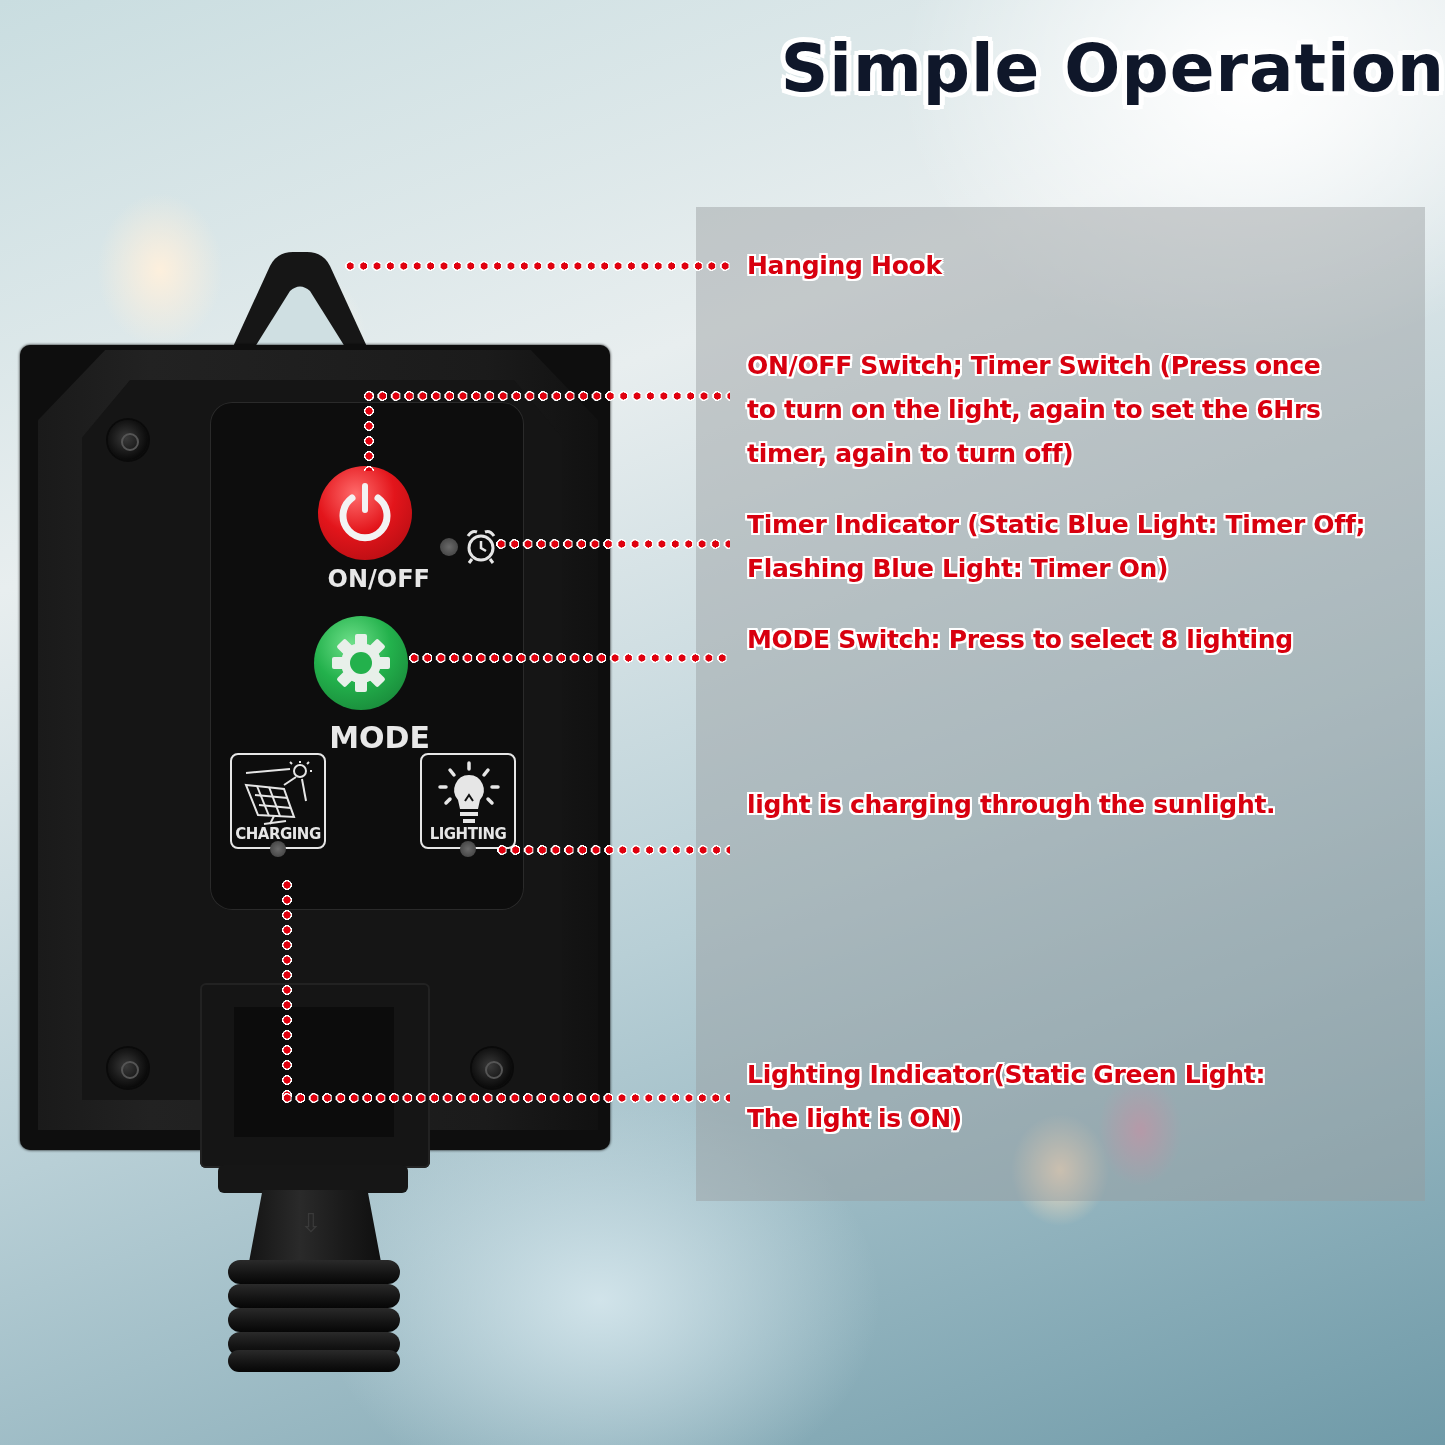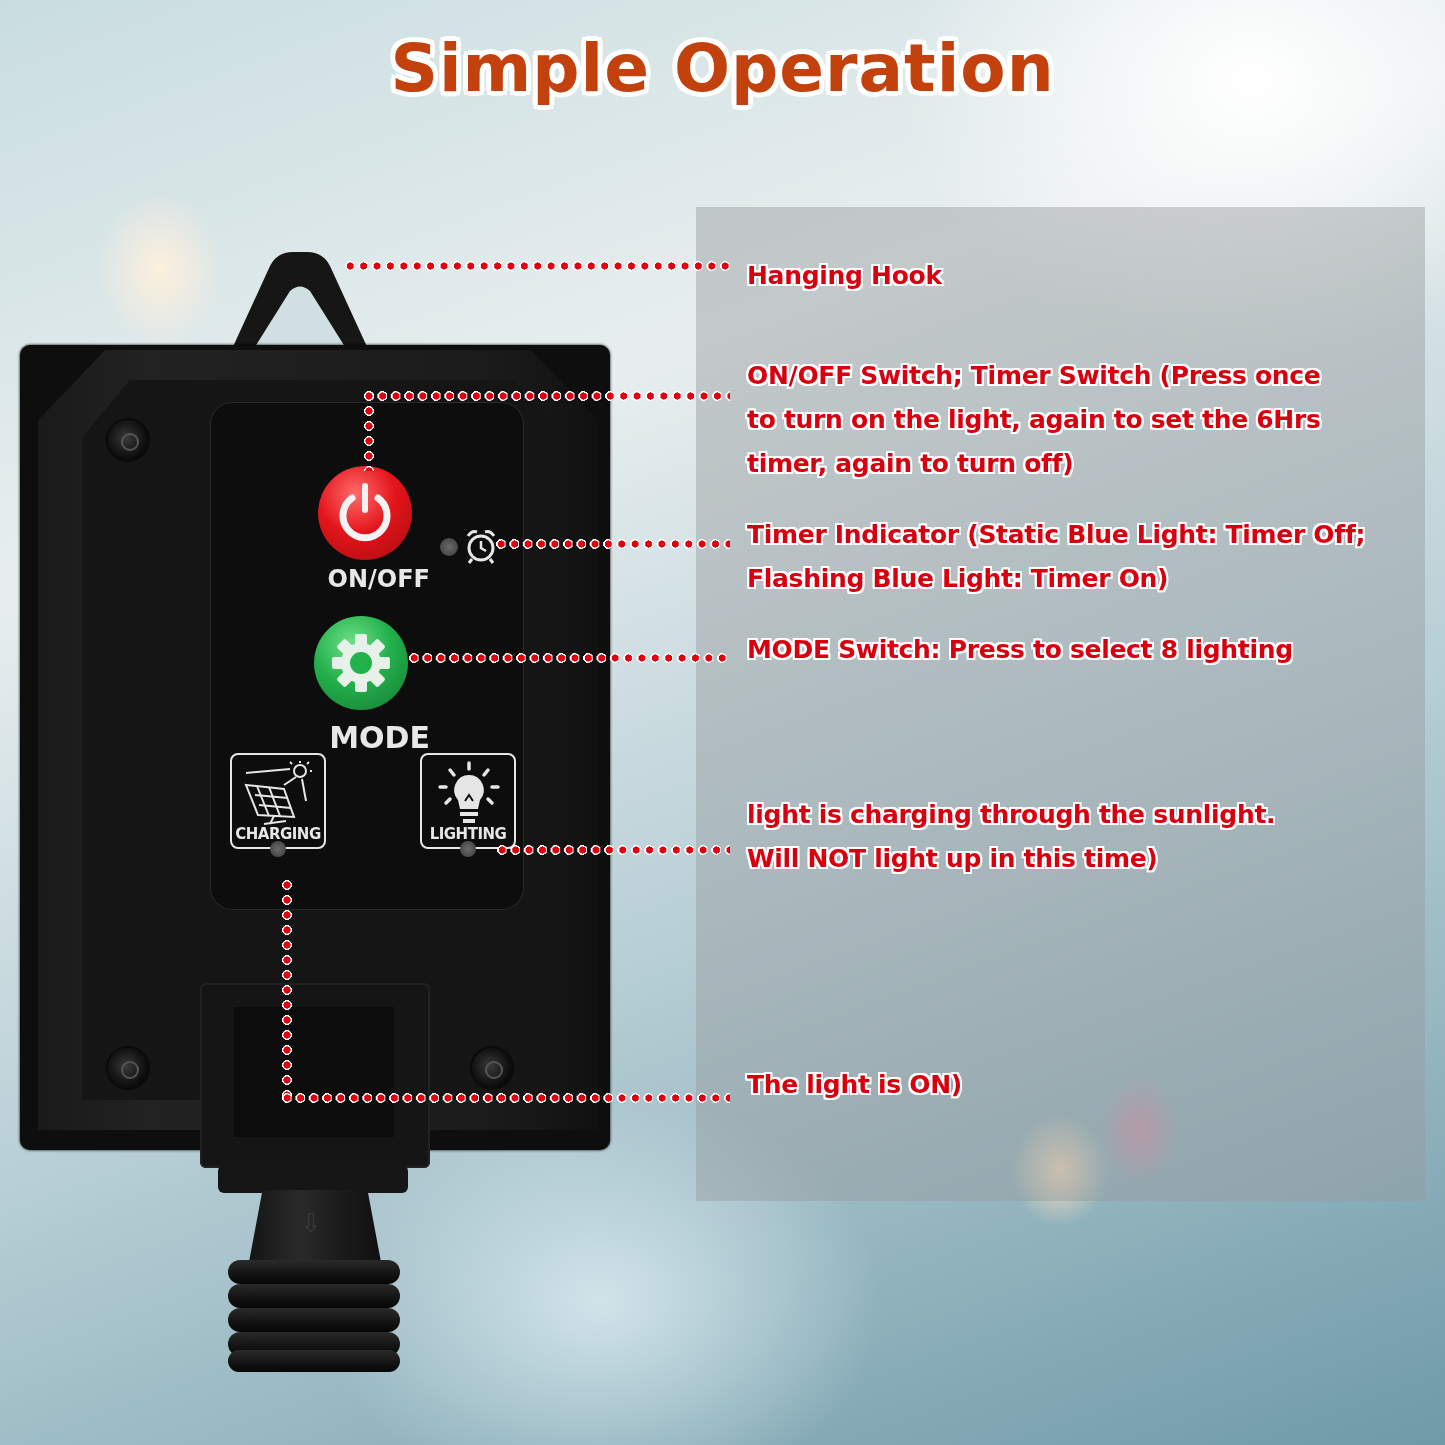--- a/index.html
+++ b/index.html
@@ -7,31 +7,31 @@
   body{position:relative;font-family:"DejaVu Sans","Liberation Sans",sans-serif;
     background:
       radial-gradient(ellipse 90px 110px at 160px 270px, rgba(255,240,220,.95), rgba(255,240,220,0) 70%),
       radial-gradient(ellipse 80px 90px at 310px 335px, rgba(255,245,230,.8), rgba(255,245,230,0) 70%),
       radial-gradient(ellipse 70px 80px at 1060px 1170px, rgba(255,225,190,.9), rgba(255,225,190,0) 70%),
       radial-gradient(ellipse 60px 80px at 1140px 1130px, rgba(230,140,170,.7), rgba(230,140,170,0) 70%),
       radial-gradient(ellipse 500px 400px at 1250px 80px, rgba(255,255,255,1), rgba(255,255,255,0) 70%),
       radial-gradient(ellipse 400px 300px at 600px 1300px, rgba(215,232,238,.9), rgba(215,232,238,0) 70%),
       linear-gradient(160deg,#c9dde0 0%,#e8eeef 30%,#b8cfd6 60%,#6f9aa8 100%);
   }
-  .title{position:absolute;left:0;top:30px;width:1445px;text-align:center;
-    font-family:"DejaVu Sans",sans-serif;font-weight:bold;font-size:66px;color:#c2410c;
+  .title{position:absolute;left:0;top:30px;width:1445px;text-align:right;
+    font-family:"DejaVu Sans",sans-serif;font-weight:bold;font-size:66px;color:#0f172a;
     letter-spacing:1px;
     text-shadow:
       -4px -4px 0 #fff,4px -4px 0 #fff,-4px 4px 0 #fff,4px 4px 0 #fff,
       0 -5px 0 #fff,0 5px 0 #fff,-5px 0 0 #fff,5px 0 0 #fff;}
   .panel{position:absolute;left:696px;top:207px;width:729px;height:994px;
     background:rgba(150,155,158,.45);}
   .label{position:absolute;left:747px;font-weight:bold;font-size:25px;line-height:44px;color:#d8000f;
     text-shadow:-2px -2px 0 #fff,2px -2px 0 #fff,-2px 2px 0 #fff,2px 2px 0 #fff,0 -2px 0 #fff,0 2px 0 #fff,-2px 0 0 #fff,2px 0 0 #fff;
-    letter-spacing:-0.3px;margin-top:10px;}
+    letter-spacing:-0.3px;}
   .label span{display:block;white-space:nowrap}
   
   .dots-h{position:absolute;height:10px;
     background-image:radial-gradient(circle at 5px 5px,#e0000e 3.5px,#fff 3.6px,#fff 4.8px,transparent 5px);
     background-size:13.4px 10px;background-repeat:repeat-x;}
   .dots-v{position:absolute;width:10px;
     background-image:radial-gradient(circle at 5px 5px,#e0000e 3.5px,#fff 3.6px,#fff 4.8px,transparent 5px);
     background-size:10px 15px;background-repeat:repeat-y;}
   
   .hook{position:absolute;left:195px;top:246px;width:210px;height:140px;}
@@ -199,17 +199,17 @@
 </div>
 <div class="label" style="top:503px">
   <span>Timer Indicator (Static Blue Light: Timer Off;</span>
   <span>Flashing Blue Light: Timer On)</span>
 </div>
 <div class="label" style="top:618px">
   <span>MODE Switch: Press to select 8 lighting</span>
 </div>
 <div class="label" style="top:783px">
   <span>light is charging through the sunlight.</span>
-  <span>Will NOT light up in this time)</span>
 </div>
 <div class="label" style="top:1053px">
+  <span>Lighting Indicator(Static Green Light:</span>
   <span>The light is ON)</span>
 </div>
 
 </body></html>

